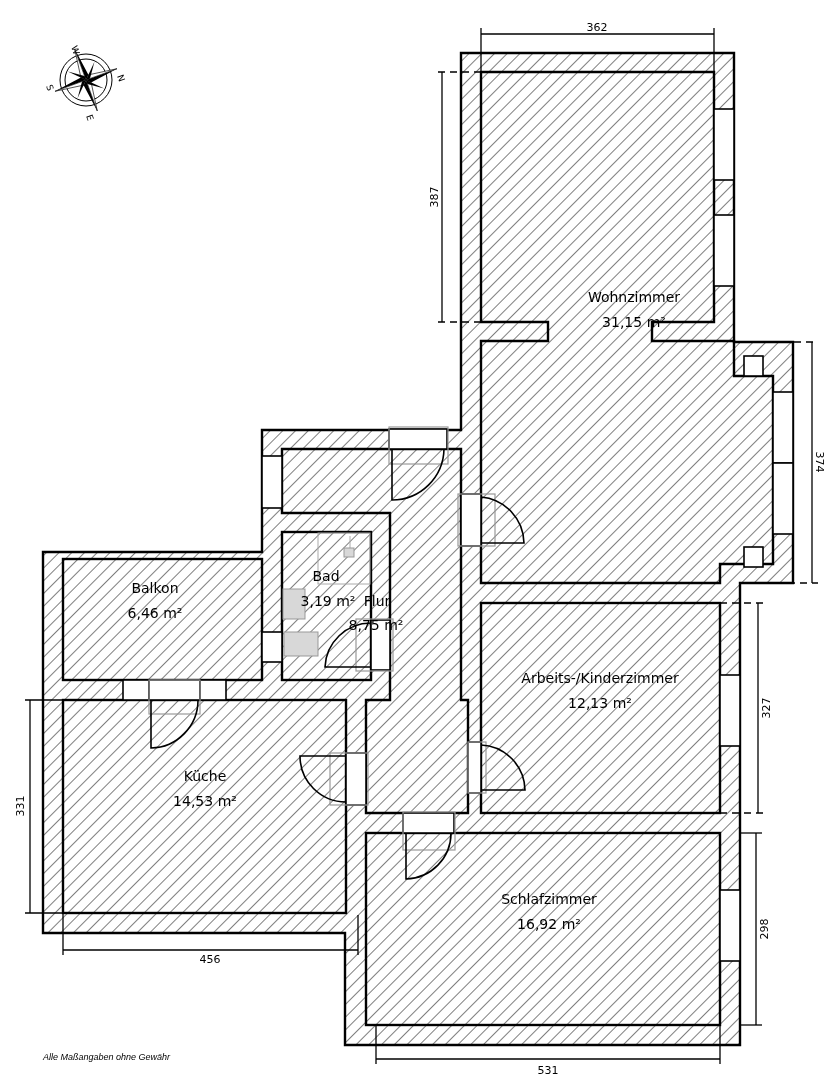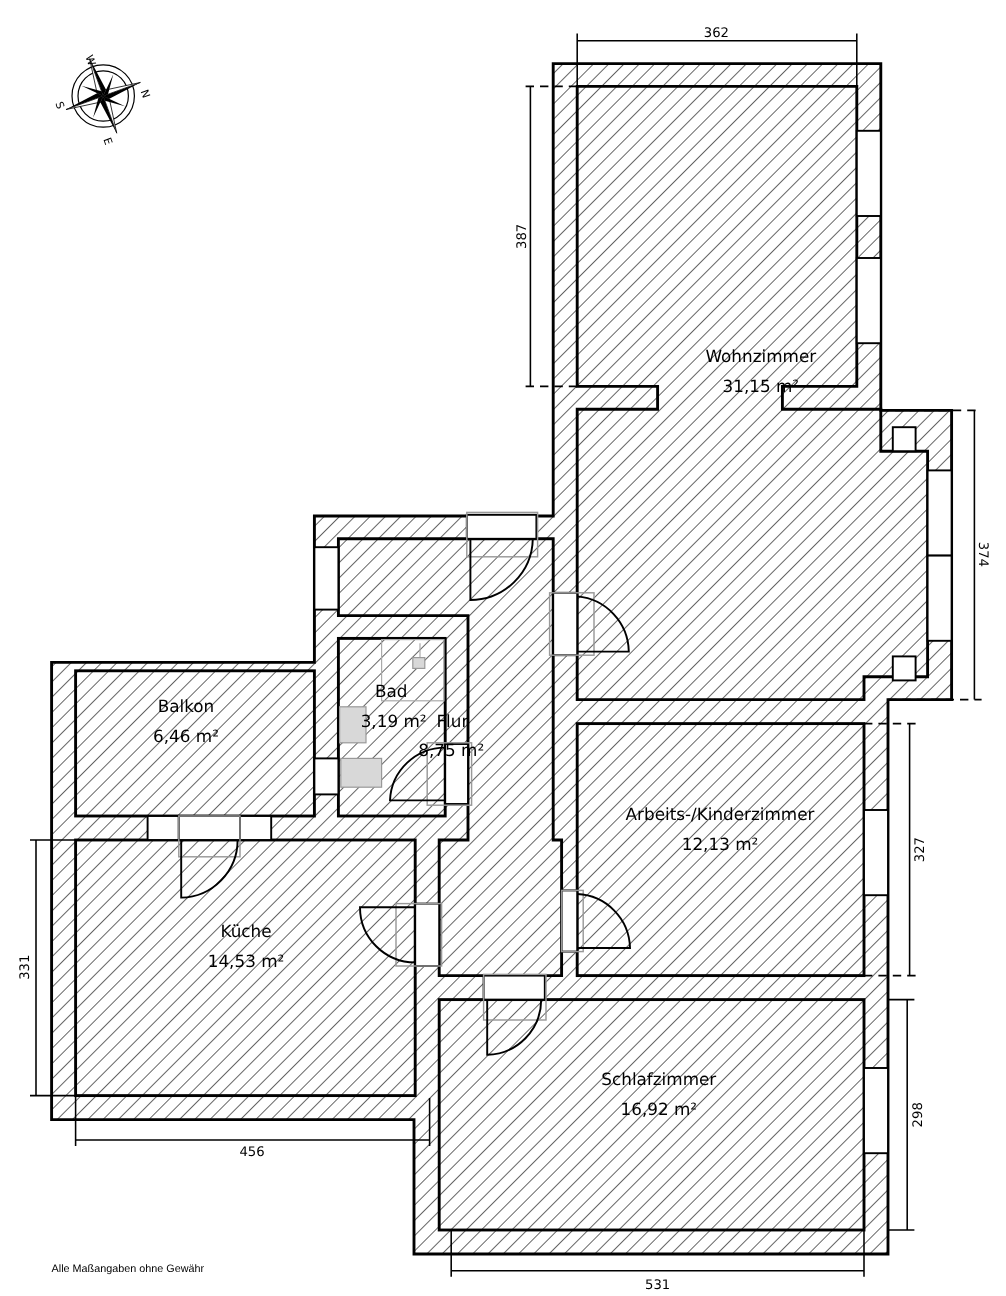--- a/index.html
+++ b/index.html
@@ -11,21 +11,21 @@
   .opening { fill: #ffffff; stroke: #000; stroke-width: 1.6; }
   .door-frame { fill: none; stroke: #999; stroke-width: 1.2; }
   .door-leaf { fill: none; stroke: #000; stroke-width: 1.6; }
   .dim { stroke: #000; stroke-width: 1.3; fill: none; }
   .dim-dash { stroke: #000; stroke-width: 1.3; stroke-dasharray: 7 5; fill: none; }
   .dim-text { font-family: "DejaVu Sans", sans-serif; font-size: 11px; fill: #000; }
   .room-name { font-family: "DejaVu Sans", sans-serif; font-size: 14px; fill: #000; text-anchor: middle; }
   .room-area { font-family: "DejaVu Sans", sans-serif; font-size: 14px; fill: #000; text-anchor: middle; }
   .fixture { fill: #d8d8d8; stroke: #999; stroke-width: 1; }
   .fixture-line { fill: none; stroke: #aaa; stroke-width: 1; }
-  .footer { position: absolute; left: 43px; top: 1052px; font-family: "Liberation Sans", sans-serif; font-size: 9px; color: #000; }
+  .footer { position: absolute; left: 43px; top: 1052px; font-family: "Liberation Sans", sans-serif; font-size: 9px; color: #000; font-style: italic; }
   .compass-lbl { font-family: "DejaVu Sans", sans-serif; font-size: 9px; fill: #000; }
 </style>
 </head>
 <body>
 
 <svg id="plan" width="838" height="1080" viewBox="0 0 838 1080" xmlns="http://www.w3.org/2000/svg">
   <defs>
     <pattern id="hatch" patternUnits="userSpaceOnUse" width="9" height="9" patternTransform="rotate(45)">
       <rect width="9" height="9" fill="#ffffff"></rect>
       <line x1="0" y1="0" x2="0" y2="9" stroke="#000" stroke-width="1"></line>

